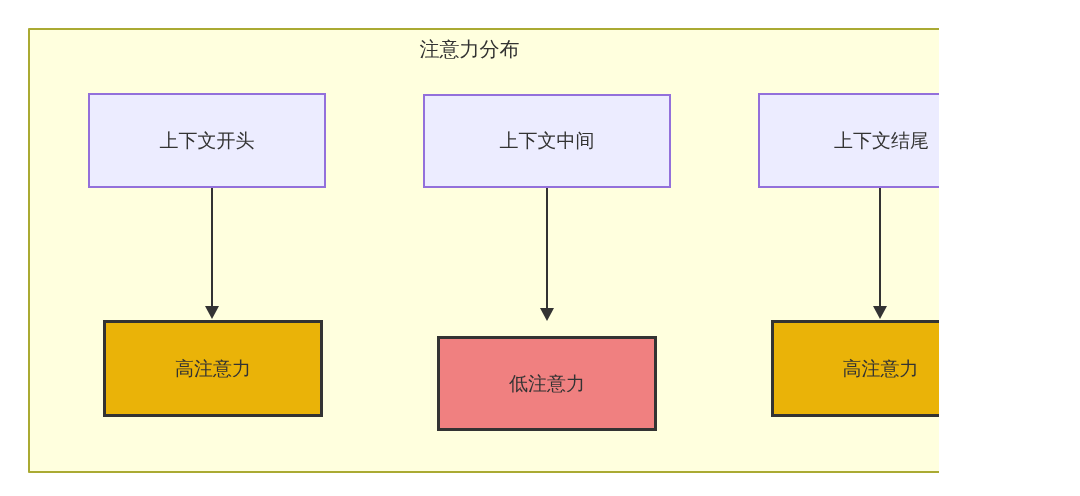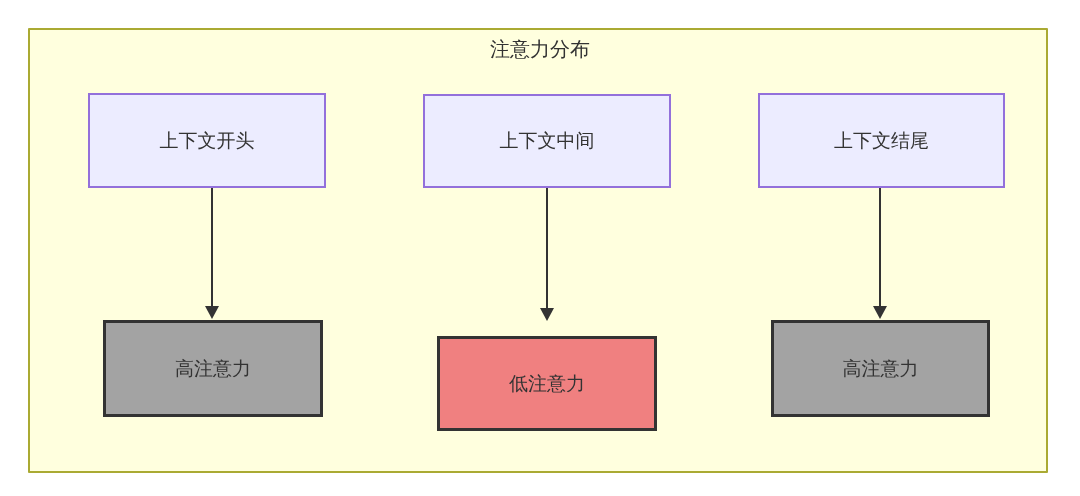--- a/index.html
+++ b/index.html
@@ -3,21 +3,21 @@
 <meta charset="utf-8">
 <style>
   html, body {
     margin: 0;
     padding: 0;
     background: #ffffff;
     font-family: "DejaVu Sans", "Liberation Sans", sans-serif;
   }
   .stage {
     position: relative;
-    width: 1080px;
+    width: 939px;
     height: 496px;
     background: #ffffff;
     overflow: hidden;
   }
   .cluster {
     position: absolute;
     left: 28px;
     top: 28px;
     width: 1020px;
     height: 445px;
@@ -46,21 +46,21 @@
     color: #333333;
     text-align: center;
   }
   .node-source {
     background: #ECECFF;
     border: 2px solid #9370DB;
   }
   .node-target {
     border: 3px solid #333333;
   }
-  .node-high { background: #a3a3a3; }
+  .node-high { background: #eab308; }
   .node-low  { background: #F08080; }
 
   
   .src-1 { left: 88px;  top: 93px;  width: 238px; height: 95px; }
   .src-2 { left: 423px; top: 94px;  width: 248px; height: 94px; }
   .src-3 { left: 758px; top: 93px;  width: 247px; height: 95px; }
   .tgt-1 { left: 103px; top: 320px; width: 220px; height: 97px; }
   .tgt-2 { left: 437px; top: 336px; width: 220px; height: 95px; }
   .tgt-3 { left: 771px; top: 320px; width: 219px; height: 97px; }
 

